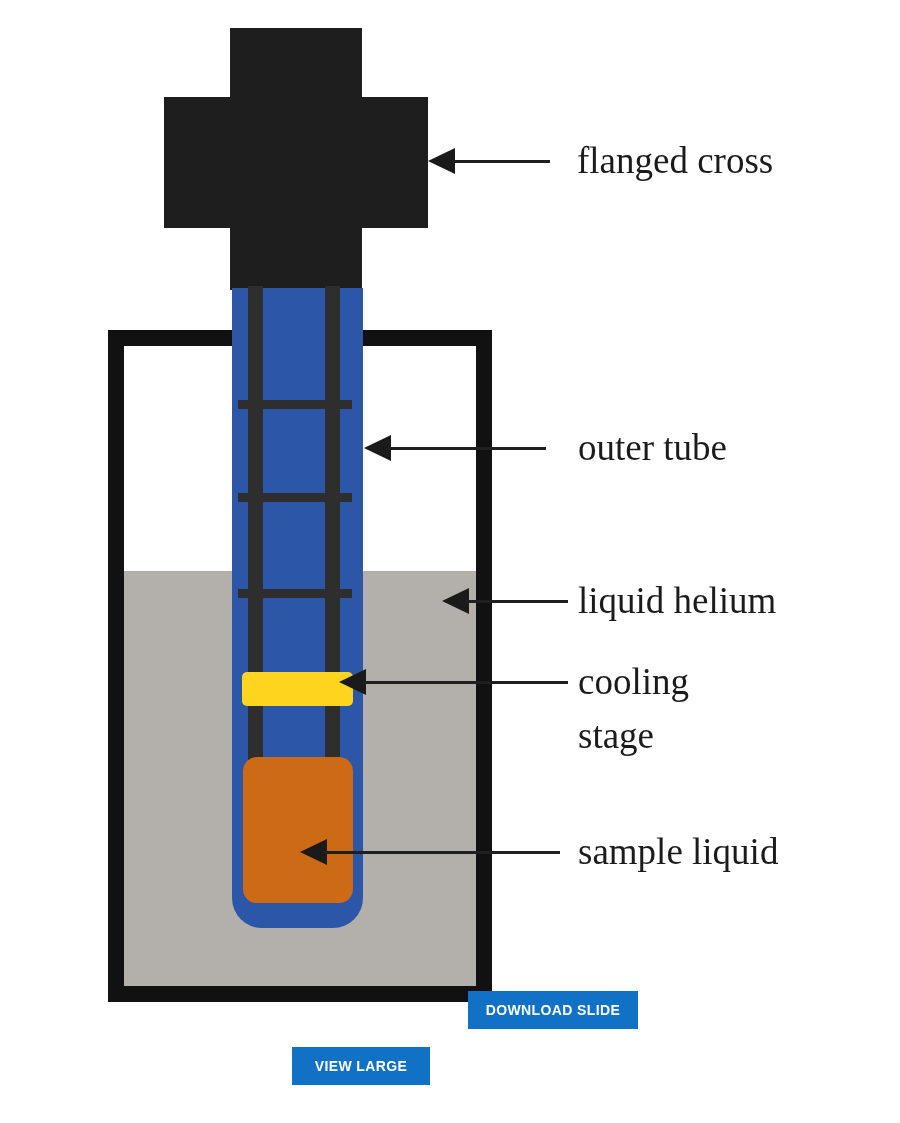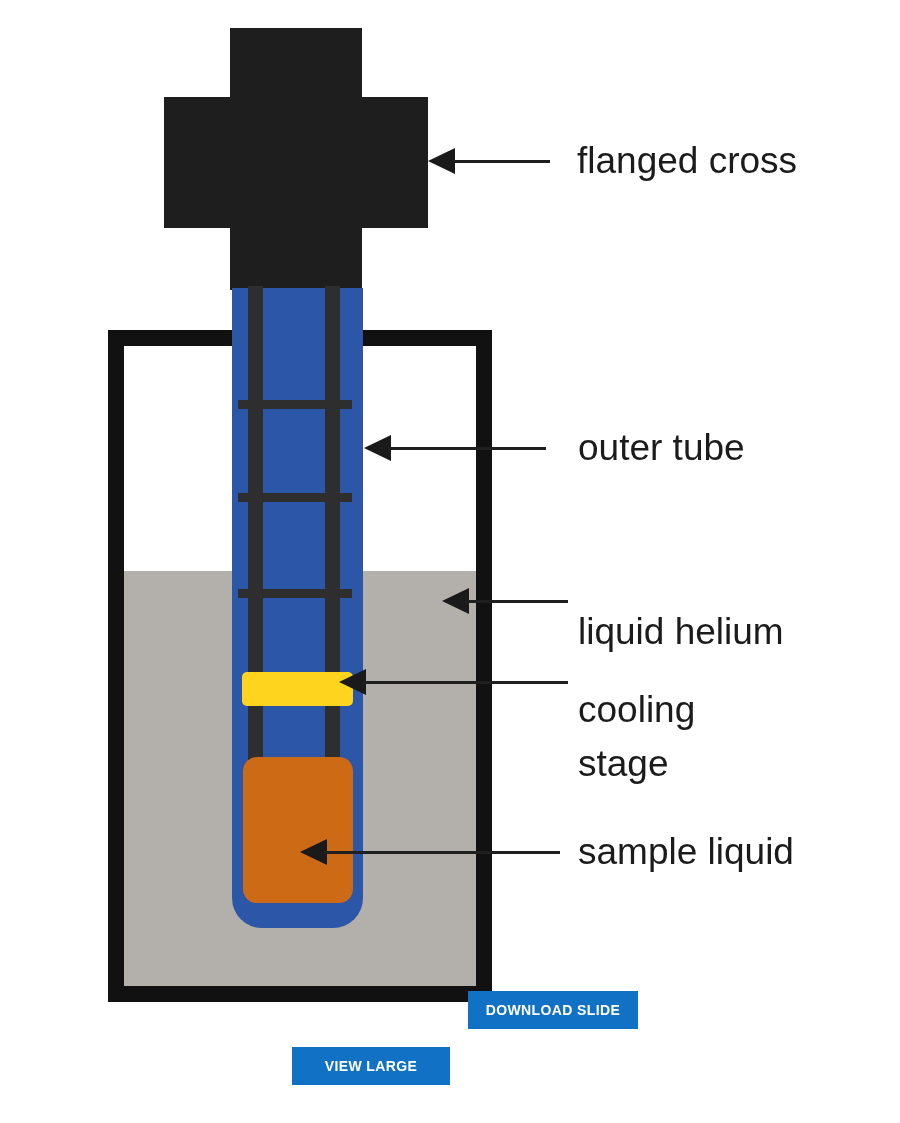--- a/index.html
+++ b/index.html
@@ -1,20 +1,20 @@
 <!DOCTYPE html>
 <html><head>
 <meta charset="utf-8">
 <style>
   html,body{margin:0;padding:0;background:#ffffff;}
   #stage{
     position:relative;width:900px;height:1123px;background:#ffffff;overflow:hidden;
     font-family:"Liberation Sans",sans-serif;
   }
-  .abs{position:absolute;}
+  .abs{position:absolute;font-family:Liberation Serif, serif;}
 
   
   .cross-v{left:230px;top:28px;width:132px;height:262px;background:#1e1e1e;}
   .cross-h{left:164px;top:97px;width:264px;height:131px;background:#1e1e1e;}
 
   
   .dewar{left:108px;top:330px;width:384px;height:672px;border:16px solid #111111;background:transparent;box-sizing:border-box;}
   .helium{left:124px;top:571px;width:352px;height:415px;background:#b3b0ac;}
 
   
@@ -28,29 +28,29 @@
   .tick3{top:589px;}
   .cool{left:242px;top:672px;width:111px;height:34px;background:#ffd41e;border-radius:5px;}
   .sample{left:243px;top:757px;width:110px;height:146px;background:#cc6a15;border-radius:14px;}
 
   
   .aline{height:3px;background:#1f1f1f;}
   .ahead{width:0;height:0;border-top:13px solid transparent;border-bottom:13px solid transparent;border-right:27px solid #1a1a1a;}
 
   
   .lbl{color:#1b1b1b;font-size:37px;line-height:44px;white-space:nowrap;}
-  .lbl-wrap{white-space:normal;width:190px;line-height:54px;margin-top:28px;}
+  .lbl-wrap{white-space:normal;width:190px;line-height:54px;}
 
   
   .btn{
     background:#1171c5;color:#ffffff;border:none;cursor:pointer;
     font-family:"Liberation Sans",sans-serif;font-size:14px;font-weight:bold;
     letter-spacing:0.4px;text-align:center;padding:0;
   }
-  .btn1{left:292px;top:1047px;width:158px;height:38px;}
+  .btn1{left:292px;top:1047px;width:138px;height:38px;}
   .btn2{left:468px;top:991px;width:170px;height:38px;}
 </style>
 </head>
 <body>
 
 <div id="stage">
 
   <div class="abs cross-v"></div>
   <div class="abs cross-h"></div>
 
@@ -76,20 +76,20 @@
   <div class="abs aline" style="left:466px;top:600px;width:102px;"></div>
 
   <div class="abs ahead" style="left:339px;top:669px;"></div>
   <div class="abs aline" style="left:363px;top:681px;width:205px;"></div>
 
   <div class="abs ahead" style="left:300px;top:839px;"></div>
   <div class="abs aline" style="left:324px;top:851px;width:236px;"></div>
 
   <div class="abs lbl" style="left:577px;top:139px;">flanged cross</div>
   <div class="abs lbl" style="left:578px;top:426px;text-align:right;">outer tube</div>
-  <div class="abs lbl" style="left:578px;top:610px;">liquid helium</div>
+  <div class="abs lbl" style="left:578px;top:579px;">liquid helium</div>
   <div class="abs lbl lbl-wrap" style="left:578px;top:655px;">cooling stage</div>
   <div class="abs lbl" style="left:578px;top:830px;">sample liquid</div>
 
   <button class="abs btn btn1">VIEW LARGE</button>
   <button class="abs btn btn2">DOWNLOAD SLIDE</button>
 
 </div>
 
 </body></html>

